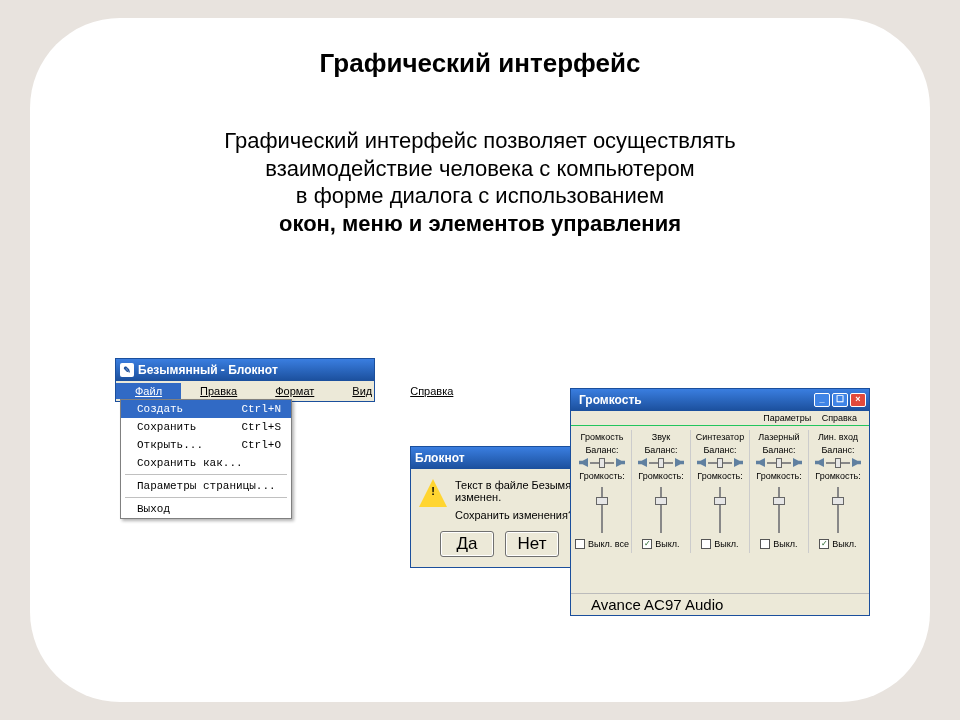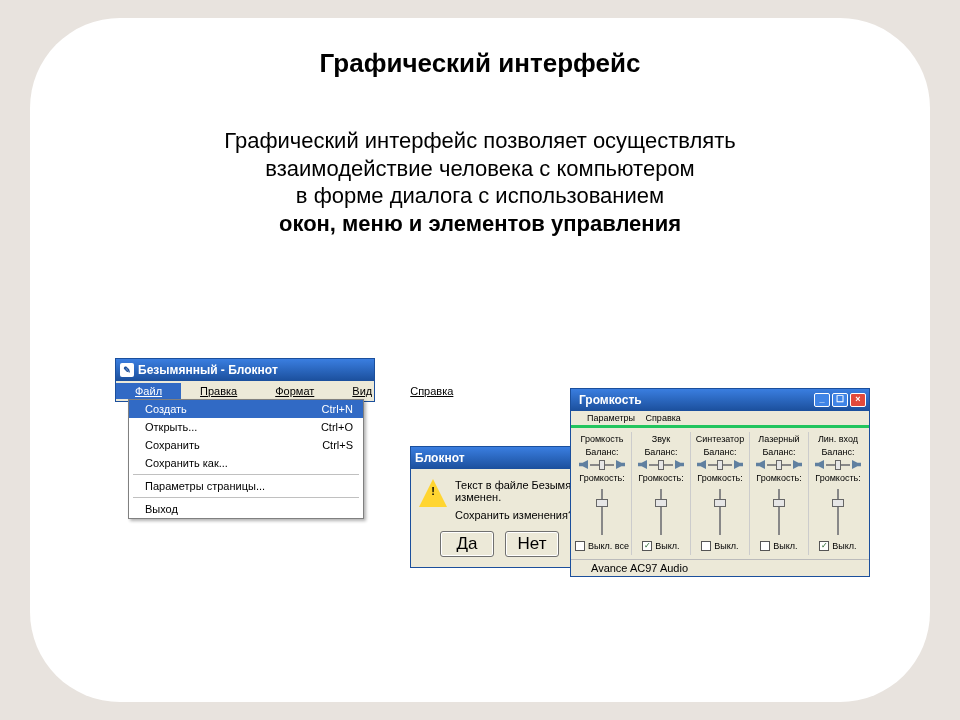--- a/index.html
+++ b/index.html
@@ -85,27 +85,28 @@
     padding: 2px 19px;
     cursor: default;
     text-decoration: underline;
   }
   .np-menubar .open {
     background: #316ac5;
     color: #fff;
   }
   .np-menu {
     position: absolute;
-    left: 58px;
+    left: 50px;
     top: 41px;
     background: #fff;
     border: 1px solid #808080;
     box-shadow: 2px 2px 3px rgba(0,0,0,.3);
-    width: 236px;
+    width: 172px;
     font-size: 11px;
+    font-family: Liberation Mono, monospace;
   }
   .np-menu .row {
     display: flex;
     justify-content: space-between;
     padding: 3px 10px 3px 16px;
     cursor: default;
   }
   .np-menu .row.hl {
     background: #316ac5;
     color: #fff;
@@ -203,22 +204,23 @@
     background: #3f84e6;
     border: 1px solid #fff;
     border-radius: 2px;
     color: #fff;
     font-size: 9px;
     line-height: 11px;
     text-align: center;
   }
   .tb-btn.close { background: #e24a3b; }
   .vol-menu {
-    padding: 2px 16px;
-    border-bottom: 3px solid #22c55e;
+    padding: 2px 4px;
+    border-bottom: 1px solid #22c55e;
+    text-align: right;
   }
   .vol-menu span { margin-right: 8px; }
   .vol-cols {
     display: flex;
     padding: 4px 2px;
   }
   .vol-col {
     flex: 1;
     text-align: center;
     border-right: 1px solid #ccc;
@@ -289,21 +291,22 @@
     border: 1px solid #555;
     background: #fff;
     font-size: 8px;
     line-height: 8px;
     color: #1b5e20;
     text-align: center;
   }
   .vol-footer {
     border-top: 1px solid #bbb;
     padding: 2px 20px;
-    font-size: 11px;
+    font-size: 15px;
+    margin-top: 36px;
   }
 </style>
 </head>
 <body>
 
 <div class="slide">
   <div class="slide-title">Графический интерфейс</div>
   <div class="slide-body">
     <span>Графический интерфейс позволяет осуществлять</span><br>
     <span>взаимодействие человека с компьютером</span><br>
@@ -326,26 +329,26 @@
         <span>Справка</span>
       </div>
     </div>
 
     <div class="np-menu">
       <div class="row hl">
         <span>Создать</span>
         <span>Ctrl+N</span>
       </div>
       <div class="row">
+        <span>Сохранить</span>
+        <span>Ctrl+S</span>
+      </div>
+      <div class="row">
         <span>Открыть...</span>
         <span>Ctrl+O</span>
-      </div>
-      <div class="row">
-        <span>Сохранить</span>
-        <span>Ctrl+S</span>
       </div>
       <div class="row">
         <span>Сохранить как...</span>
           <span></span>
       </div>
       <div class="sep"></div>
       <div class="row">
         <span>Параметры страницы...</span>
           <span></span>
       </div>

